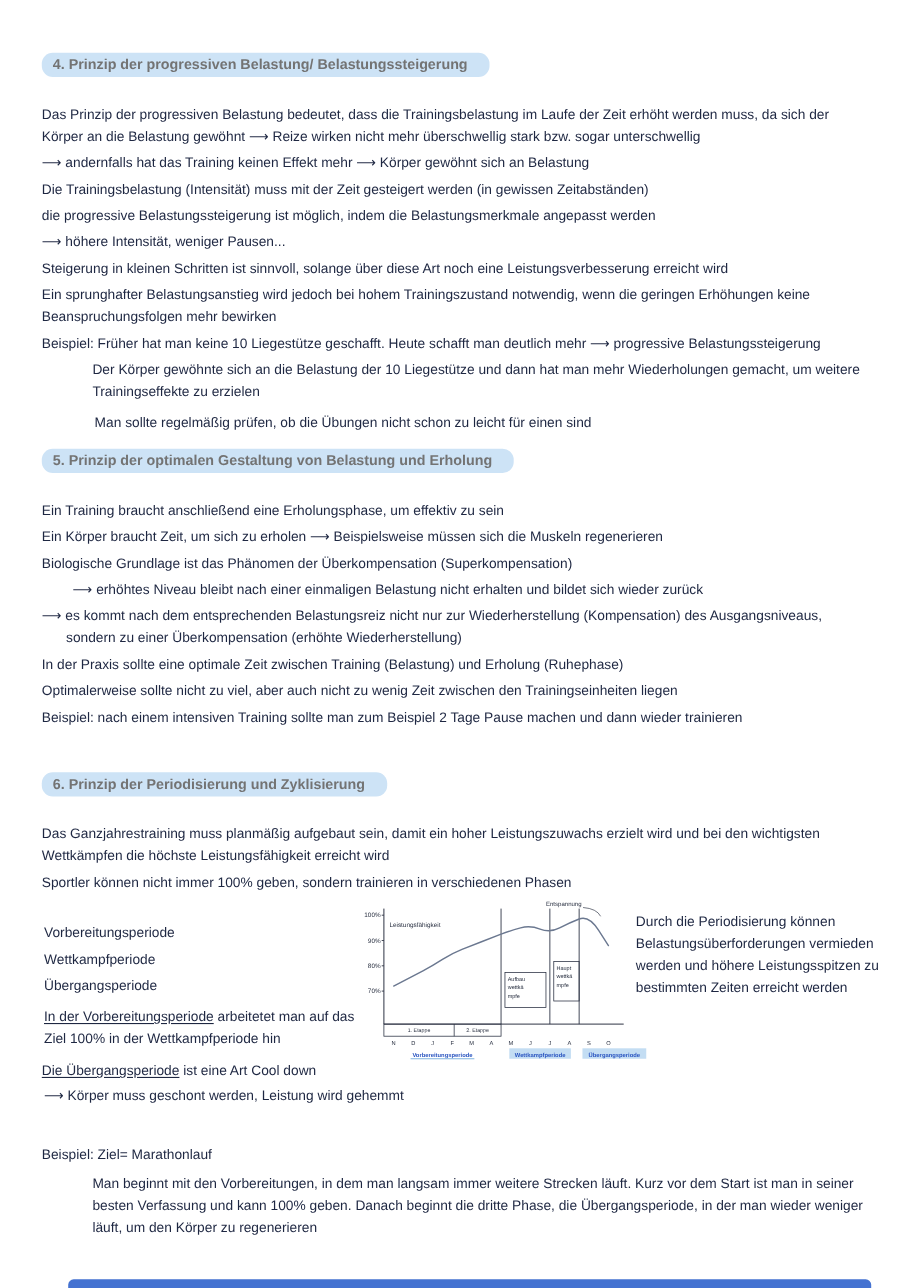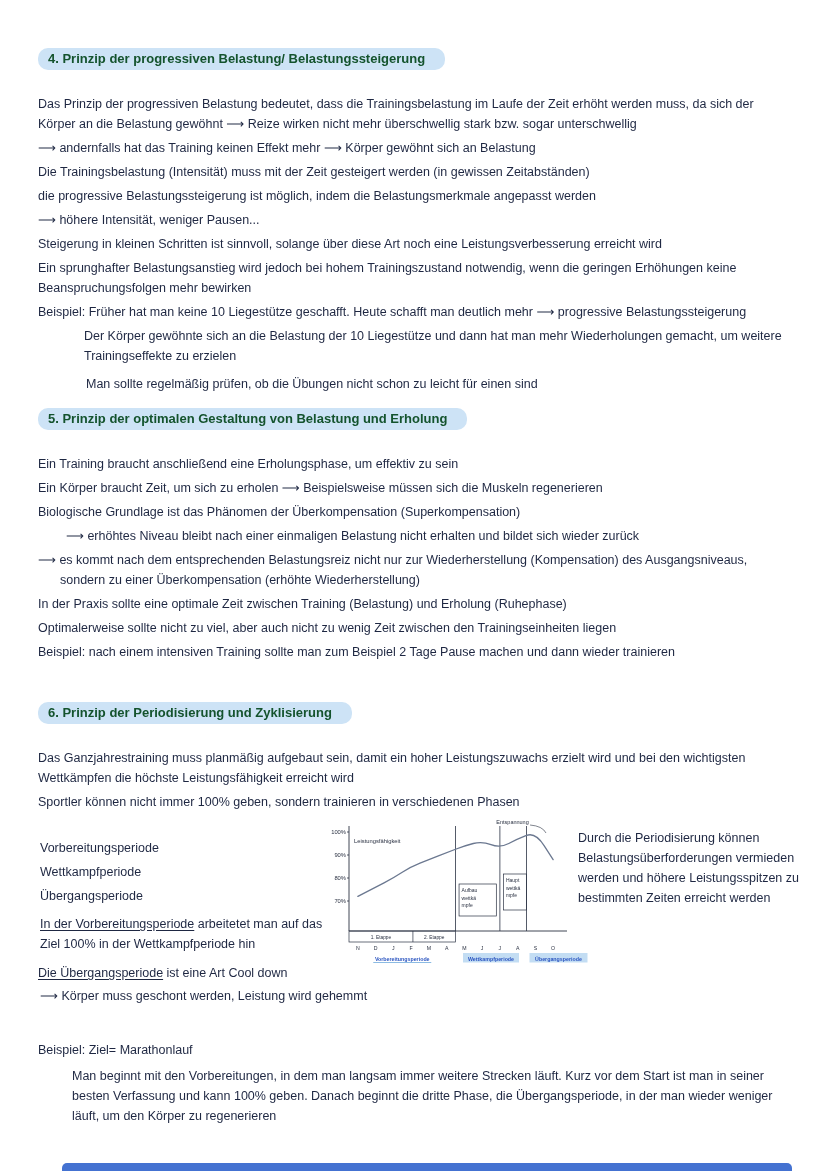--- a/index.html
+++ b/index.html
@@ -4,40 +4,40 @@
 <style>
   html,body{margin:0;padding:0;background:#ffffff;}
   .page{
     position:relative;width:828px;height:1171px;background:#ffffff;overflow:hidden;
     font-family:"Liberation Sans",sans-serif;color:#1e2742;font-size:12.5px;
   }
   section{position:absolute;left:38px;right:34px;}
   .sec4{top:48px;} .sec5{top:408px;} .sec6{top:702px;}
   .heading-pill{
     display:inline-block;background:#cde3f6;border-radius:10px;
-    padding:3px 20px 4px 10px;font-weight:bold;font-size:13px;color:#14532d;
+    padding:3px 20px 4px 10px;font-weight:bold;font-size:13px;color:#737373;
   }
   .para{margin:0 0 4px 0;line-height:20px;}
   .first{margin-top:24px;}
   .hang{padding-left:22px;text-indent:-22px;}
   .ind-28{margin-left:28px;}
   .ind-46{margin-left:46px;}
   .mt8{margin-top:8px;margin-left:48px;}
   .diagram{position:relative;height:200px;margin-top:0;}
   .period-list{position:absolute;left:2px;top:20px;line-height:24px;}
   .period-list div{margin:0;}
   .chart-wrap{position:absolute;left:276px;top:0;width:290px;height:165px;}
   .chart-wrap svg{display:block;width:290px;height:165px;font-family:inherit;}
   .side-note{position:absolute;left:540px;top:12px;width:242px;line-height:20px;}
   .p-vorb{position:absolute;left:2px;top:98px;width:300px;}
   .p-ueb{position:absolute;left:0;top:147px;width:360px;}
   .p-arrow{position:absolute;left:2px;top:170px;width:440px;}
   .u{text-decoration:underline;text-underline-offset:2px;}
   .beispiel{margin-top:24px;}
-  .detail{margin-top:6px;margin-left:34px;}
+  .detail{margin-top:6px;margin-left:46px;}
   .footer-bar{
     position:absolute;left:62px;width:730px;bottom:0;height:8px;
     background:#4472d1;border-radius:5px 5px 0 0;
   }
 </style>
 </head>
 <body>
 
 <div class="page">
 

